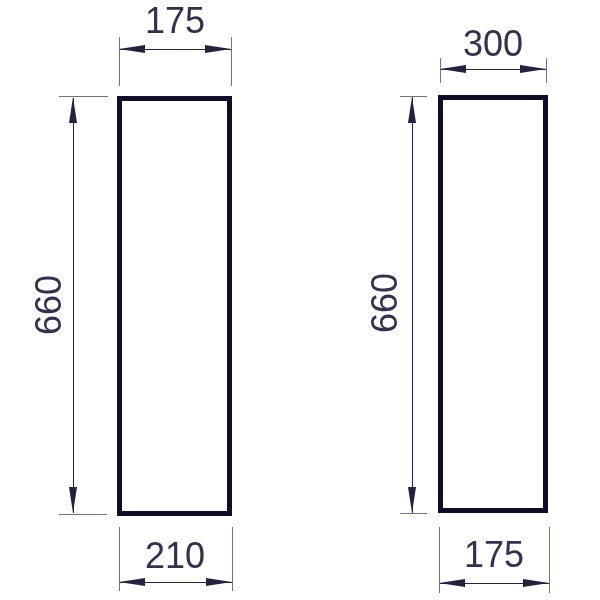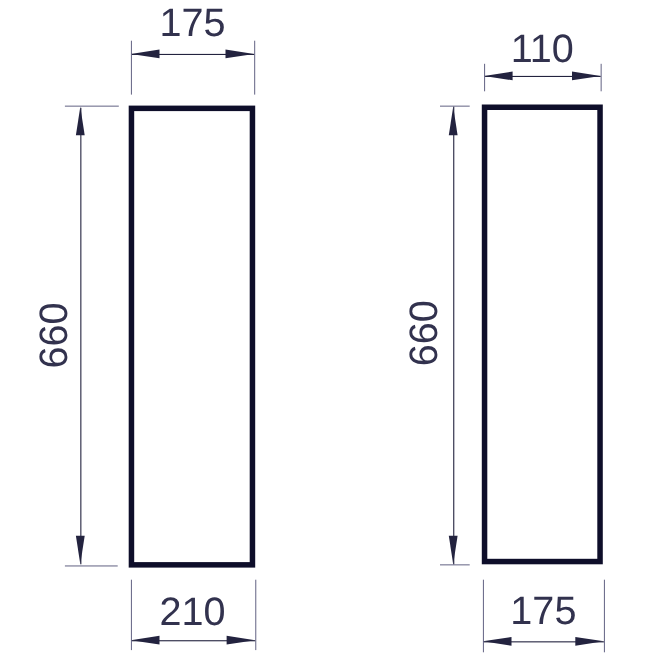--- a/index.html
+++ b/index.html
@@ -71,21 +71,21 @@
     <div class="ext-v" style="left:232px; top:527px; height:64px;"></div>
     <div class="dim-h" style="left:120px; top:582px; width:112px;"></div>
     <div class="arr a-left" style="left:119px; top:578px;"></div>
     <div class="arr a-right" style="left:206px; top:578px;"></div>
   </div>
 
   <div>
 
     <div class="rect-outline" style="left:438px; top:95px; width:110px; height:418px;"></div>
 
-    <span class="lbl" style="left:438px; top:26px; width:110px;">110</span>
+    <span class="lbl" style="left:438px; top:26px; width:110px;">300</span>
     <div class="ext-v" style="left:440px; top:58px; height:25px;"></div>
     <div class="ext-v" style="left:546px; top:58px; height:25px;"></div>
     <div class="dim-h" style="left:441px; top:69px; width:105px;"></div>
     <div class="arr a-left" style="left:440px; top:65px;"></div>
     <div class="arr a-right" style="left:520px; top:65px;"></div>
 
     <span class="lbl v" style="left:325px; top:285px; width:120px;">660</span>
     <div class="ext-h" style="left:400px; top:96px; width:27px;"></div>
     <div class="ext-h" style="left:400px; top:513px; width:27px;"></div>
     <div class="dim-v" style="left:412px; top:97px; height:416px;"></div>

